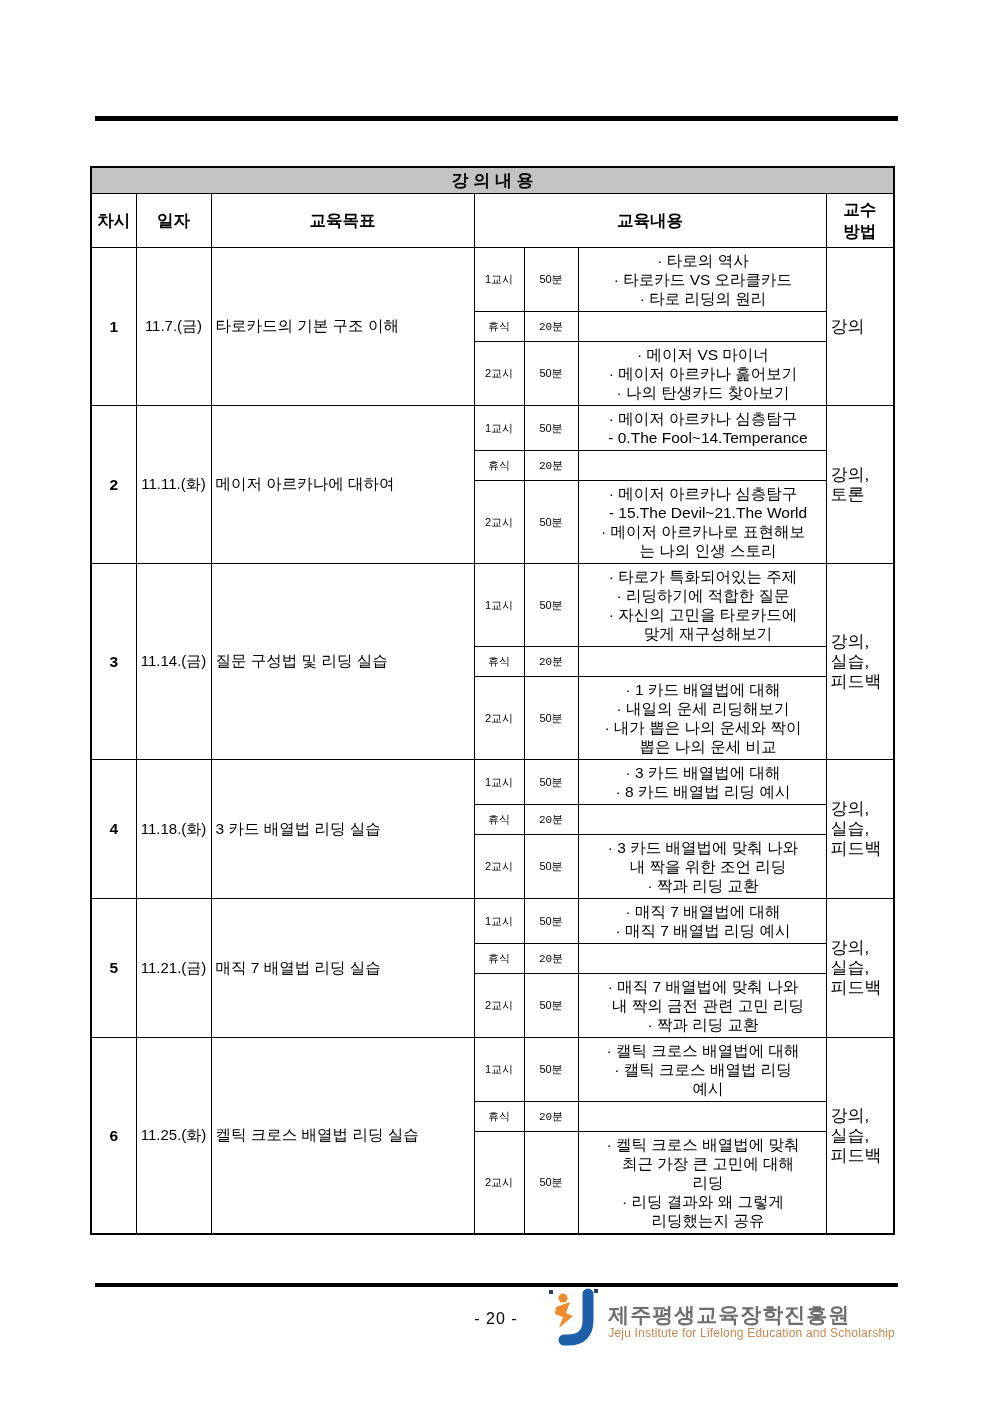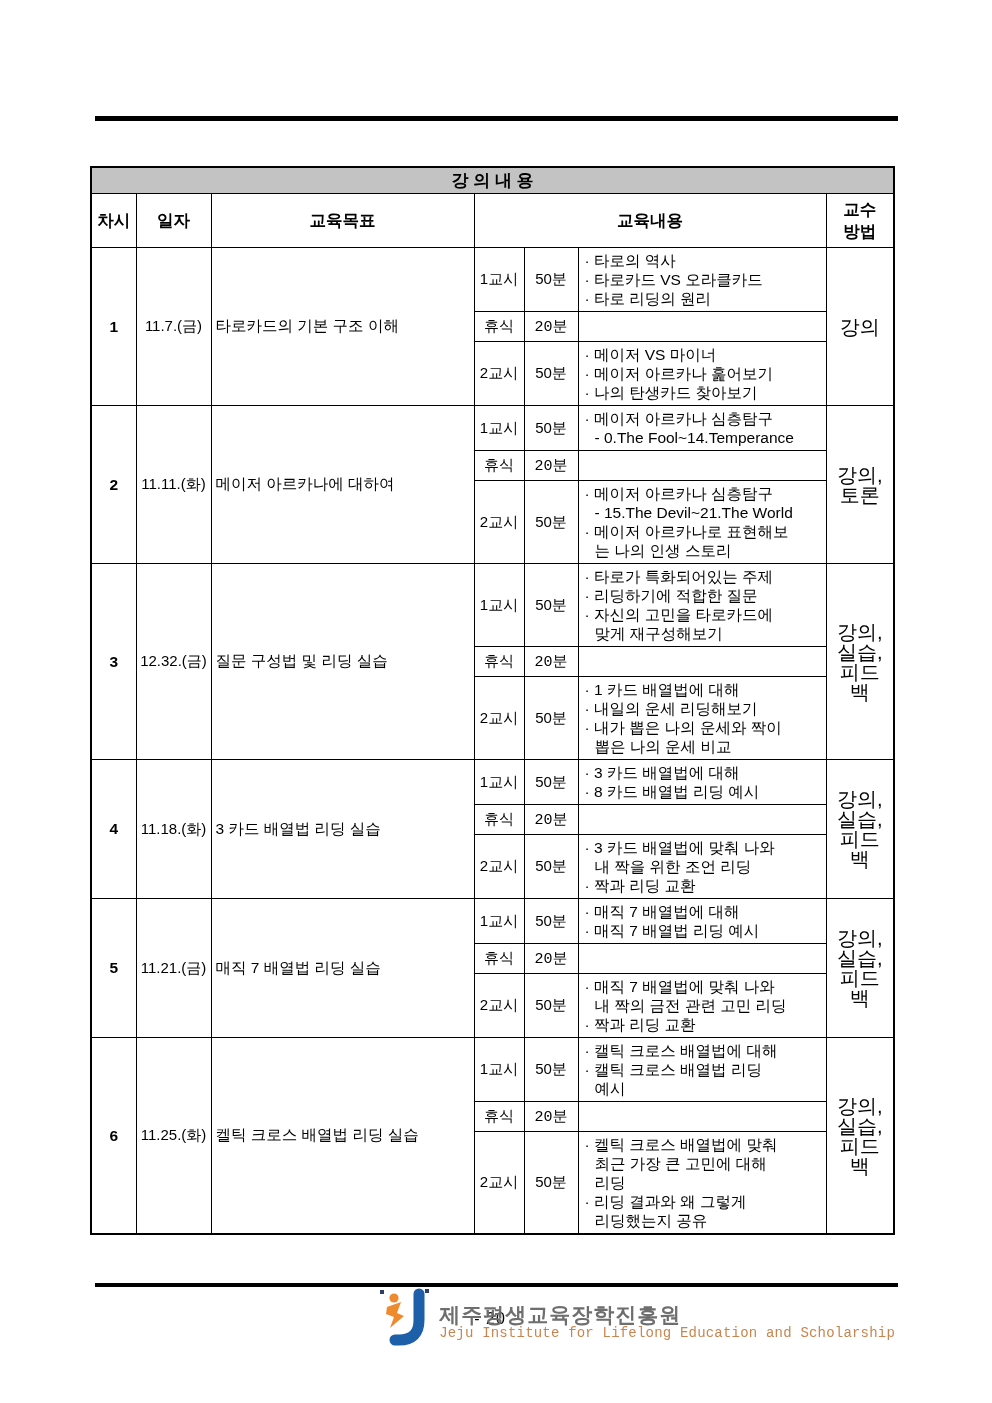--- a/index.html
+++ b/index.html
@@ -26,43 +26,43 @@
   }
   tr.head-row th {
     font-size:16.5px; font-weight:bold; height:49px;
     text-align:center; vertical-align:middle; padding:2px; border-bottom-width:1.8px;
   }
   td { font-size:15.5px; vertical-align:middle; padding:2px 4px; }
   .c { text-align:center; }
   .bold { font-weight:bold; }
   .date-cell { font-size:15px; white-space:nowrap; padding:1px; }
   .goal-cell { white-space:nowrap; }
-  .period-cell, .dur-cell { font-size:15px; padding:1px; white-space:nowrap; }
-  .content-cell { padding:3px 4px 3px 6px; }
+  .period-cell, .dur-cell { font-size:11px; padding:1px; white-space:nowrap; }
+  .content-cell { padding:3px 4px 3px 6px;text-align:center; }
   .line { line-height:19px; white-space:nowrap; padding-left:12px; text-indent:-12px; }
   .line.cont { text-indent:0; padding-left:10px; }
   tr.break-row td { height:23px;font-family:Liberation Mono, monospace; }
-  .method-cell div { text-align:center; line-height:20px; font-size:20px; }
+  .method-cell div { line-height:20px; font-size:17px; }
 
   .page-number {
     position:absolute; top:1310px; left:0; width:992px;
     text-align:center; font-size:16px; letter-spacing:1px;
   }
   .org-logo {
     position:absolute; top:1287px; right:97px;
     display:flex; align-items:center; gap:8px;
   }
   .org-text { display:flex; flex-direction:column; align-items:flex-start; }
   .org-ko {
     font-size:21px; font-weight:bold; color:#6e6e6e;
     letter-spacing:1px; line-height:26px; white-space:nowrap;
   }
   .org-en {
-    font-size:14px; color:#c9854f; letter-spacing:0.2px;
-    line-height:11px; white-space:nowrap;font-family:Liberation Mono, monospace;
+    font-size:12px; color:#c9854f; letter-spacing:0.2px;
+    line-height:11px; white-space:nowrap;
   }
 </style>
 </head>
 <body>
 
 <div class="rule top"></div>
 
 <table class="schedule">
   <colgroup>
     <col style="width:45px">
@@ -143,21 +143,21 @@
         <td class="c dur-cell">50분</td>
         <td class="content-cell">
           <div class="line">· 메이저 아르카나 심층탐구</div>
           <div class="line cont">- 15.The Devil~21.The World</div>
           <div class="line">· 메이저 아르카나로 표현해보</div>
           <div class="line cont">는 나의 인생 스토리</div>
         </td>
       </tr>
       <tr>
         <td class="c bold" rowspan="3">3</td>
-        <td class="c date-cell" rowspan="3">12.32.(금)</td>
+        <td class="c date-cell" rowspan="3">11.14.(금)</td>
         <td class="goal-cell" rowspan="3">질문 구성법 및 리딩 실습</td>
         <td class="c period-cell">1교시</td>
         <td class="c dur-cell">50분</td>
         <td class="content-cell">
           <div class="line">· 타로가 특화되어있는 주제</div>
           <div class="line">· 리딩하기에 적합한 질문</div>
           <div class="line">· 자신의 고민을 타로카드에</div>
           <div class="line cont">맞게 재구성해보기</div>
         </td>
         <td class="method-cell" rowspan="3">

